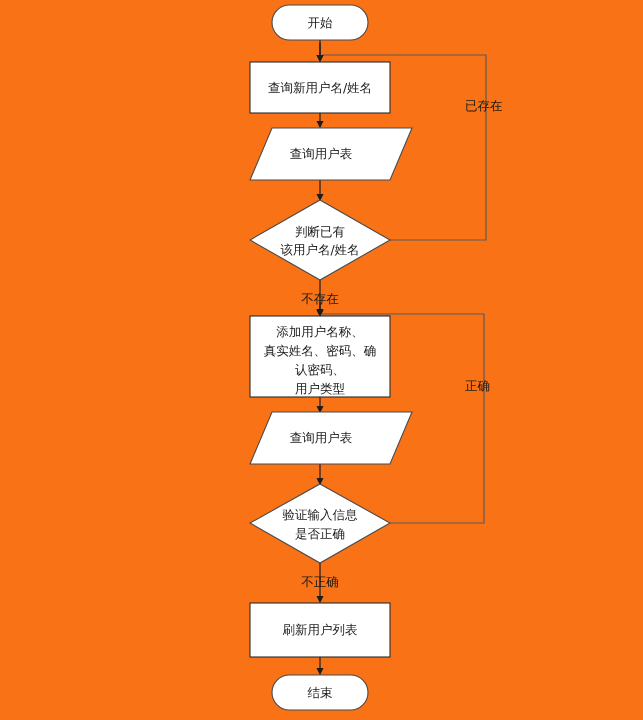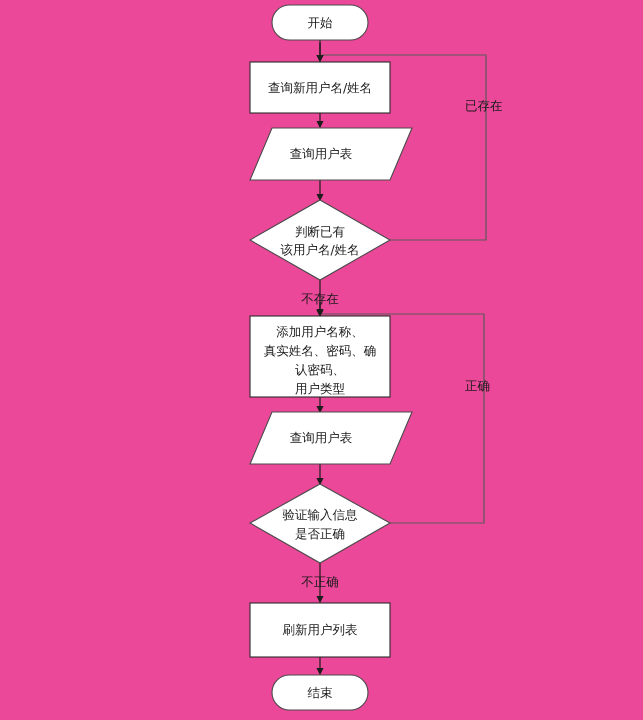--- a/index.html
+++ b/index.html
@@ -10,21 +10,21 @@
   body {
     width: 643px;
     height: 720px;
     font-family: "DejaVu Sans", "Liberation Sans", sans-serif;
     overflow: hidden;
   }
   #flowchart-root {
     position: relative;
     width: 643px;
     height: 720px;
-    background: #ec4899;
+    background: #f97316;
   }
   svg.chart-canvas {
     display: block;
     width: 643px;
     height: 720px;
   }
   .shape-outline {
     fill: #ffffff;
     stroke: #4a4a4a;
     stroke-width: 1.1;

